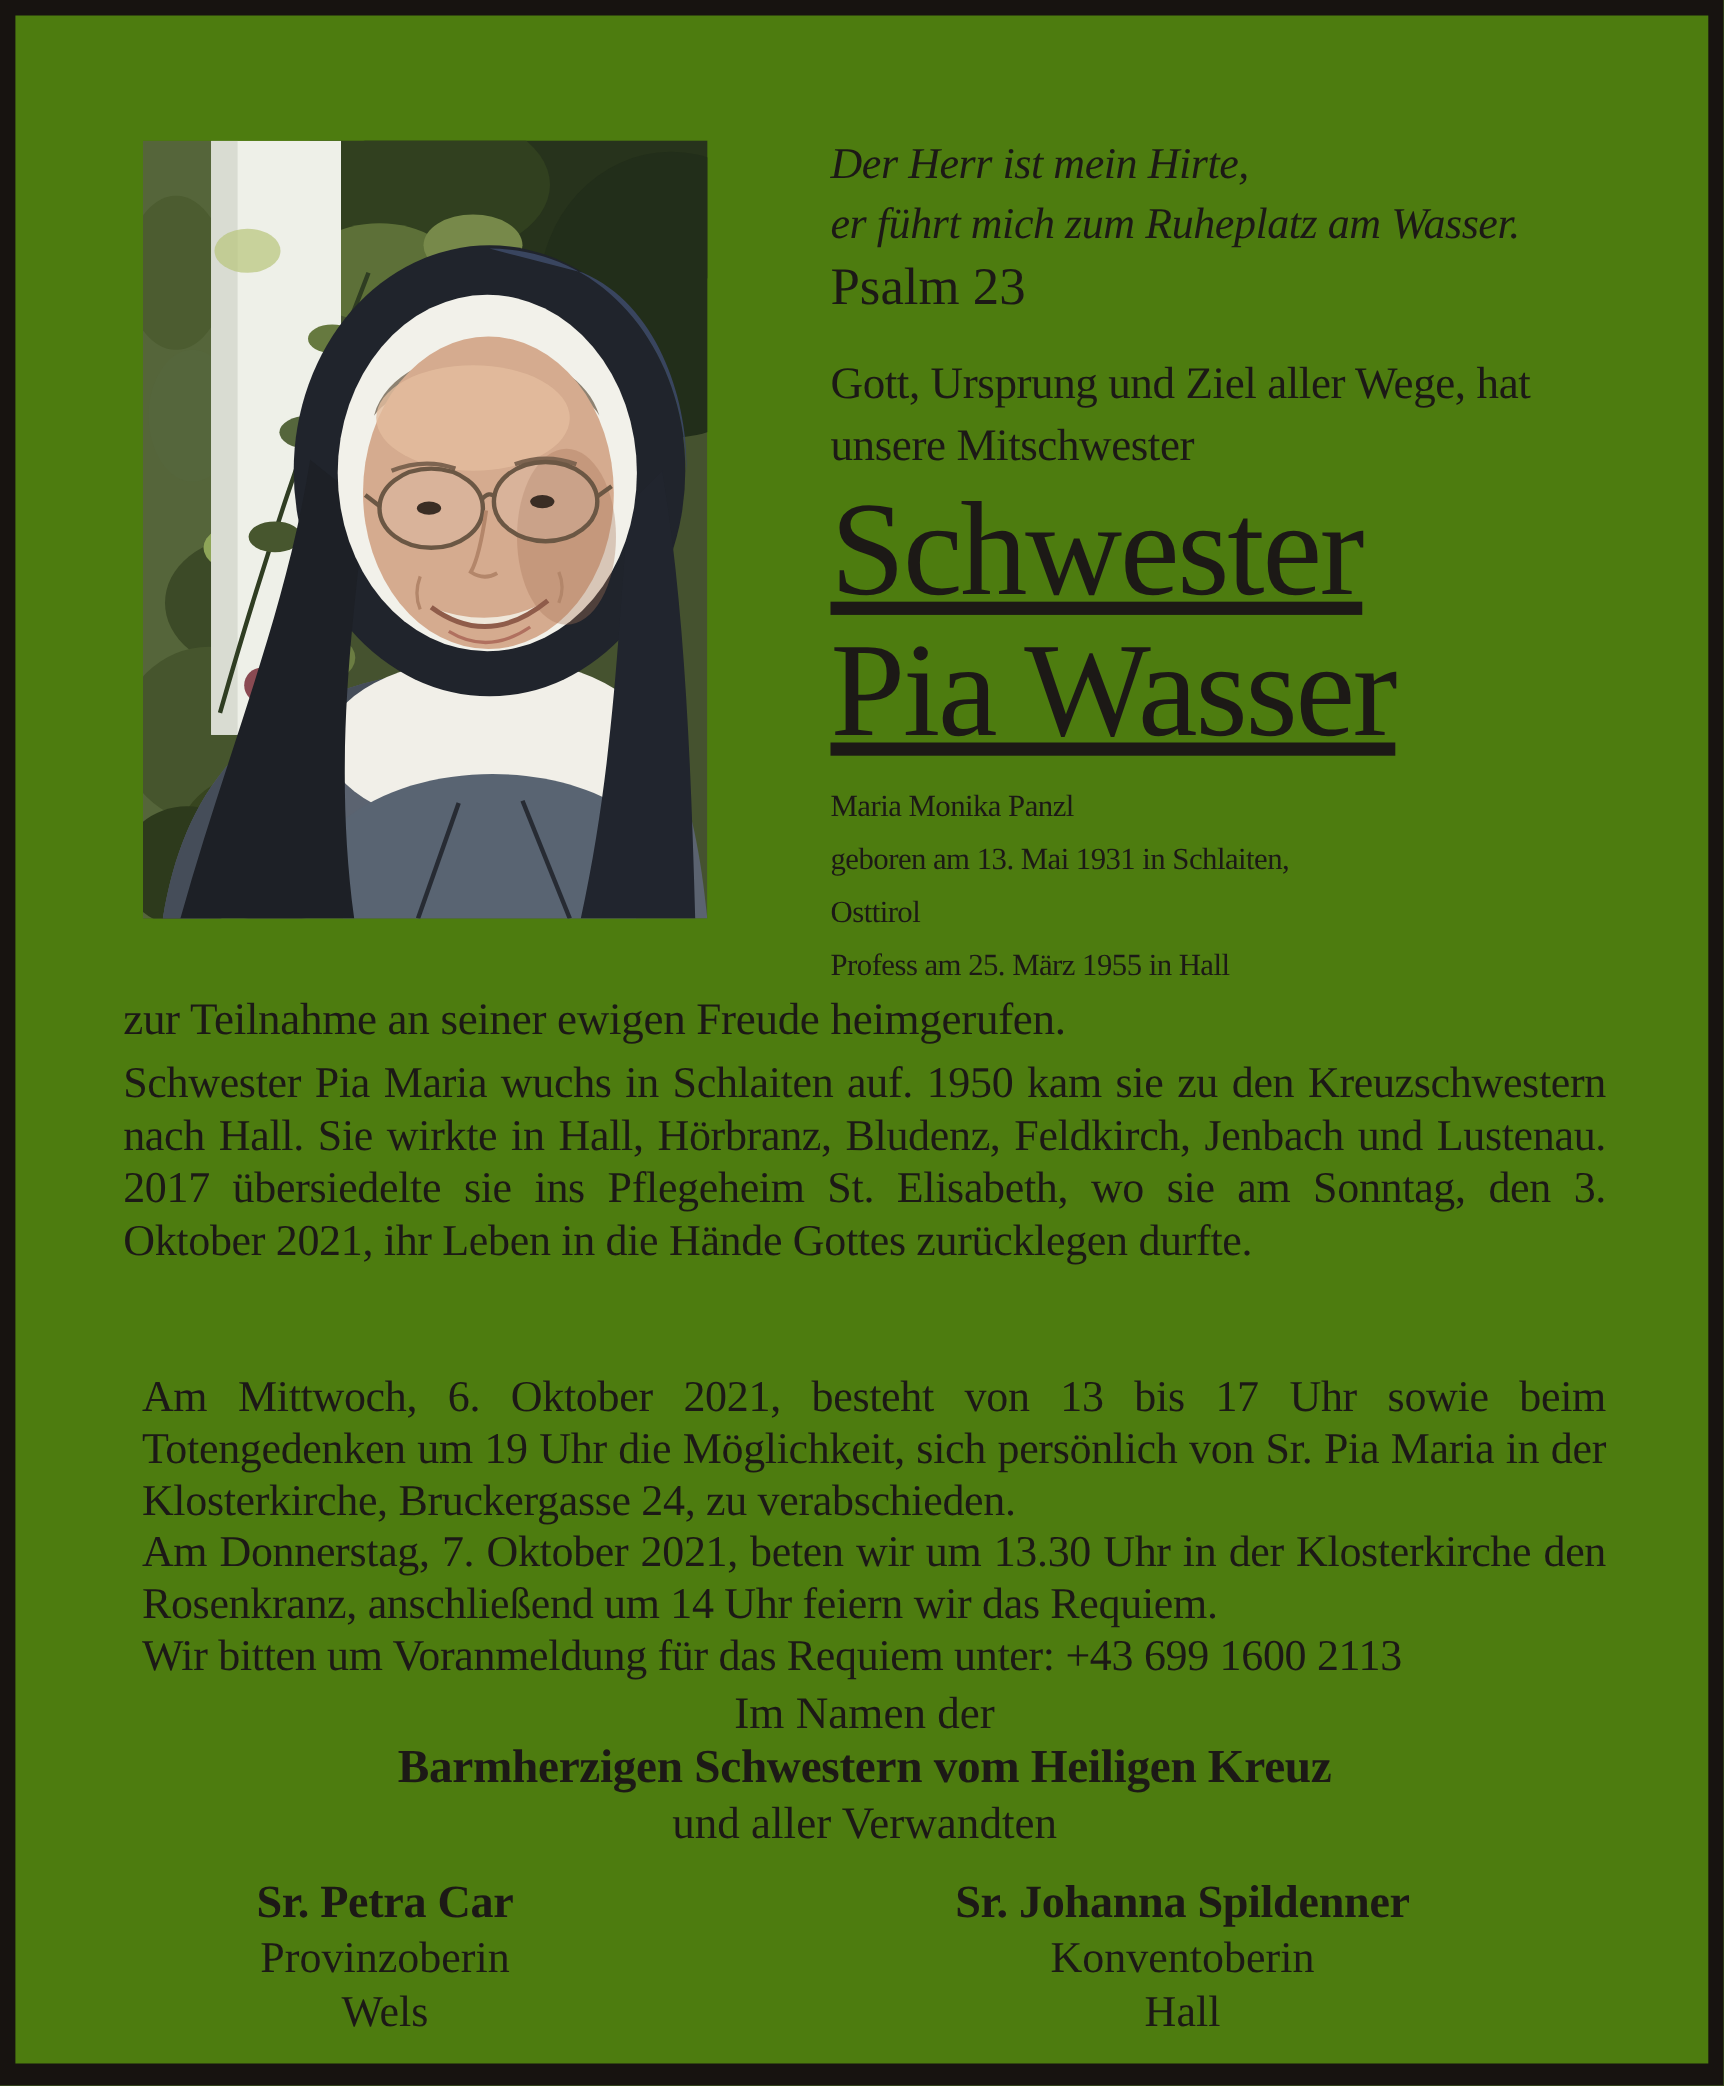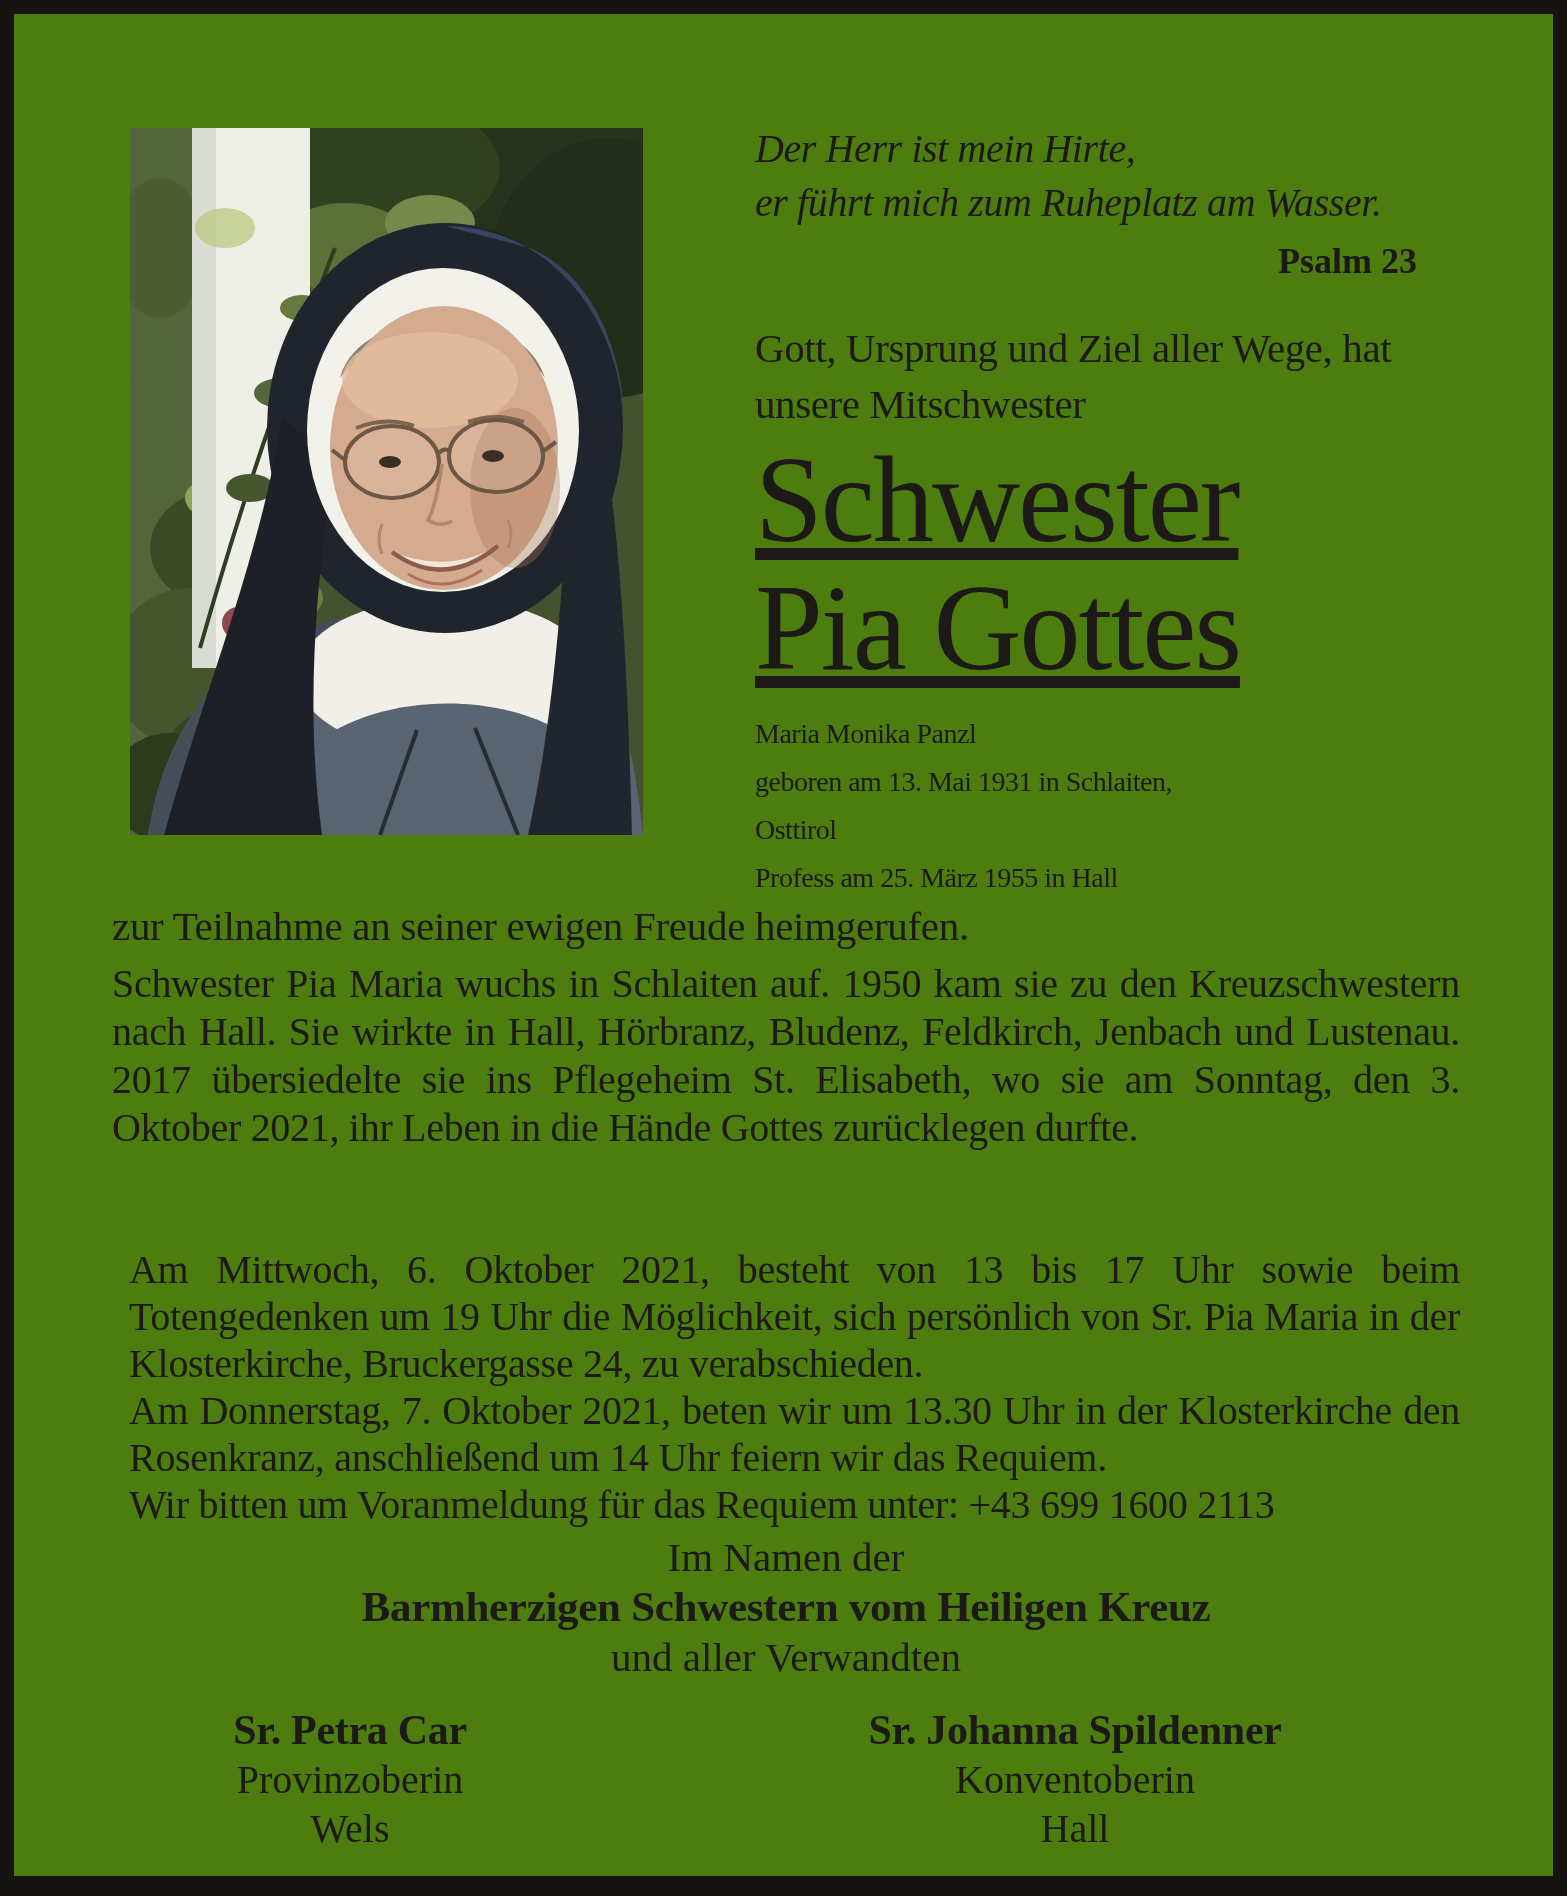--- a/index.html
+++ b/index.html
@@ -26,21 +26,21 @@
   .photo svg{display:block;width:100%;height:100%;}
   
   .right-col{
     position:absolute;left:755px;top:122px;right:100px;z-index:6;
   }
   .quote{
     font-style:italic;font-size:40px;line-height:54px;letter-spacing:-0.4px;
     white-space:nowrap;
   }
   .psalm-src{
-    width:662px;text-align:right;font-size:36px;line-height:46px;margin-top:8px;font-weight:bold;
+    width:662px;text-align:left;font-size:48px;line-height:46px;margin-top:8px;
   }
   .intro{
     margin-top:36px;font-size:41px;line-height:56px;letter-spacing:-0.4px;white-space:nowrap;
   }
   .heading{
     margin-top:4px;font-size:122px;line-height:128px;letter-spacing:-2px;white-space:nowrap;text-decoration:underline;
   }
   .details{
     margin-top:18px;font-weight:normal;font-size:28px;line-height:48px;letter-spacing:-0.5px;white-space:nowrap;
   }
@@ -164,21 +164,21 @@
   <div class="right-col">
     <div class="quote">Der Herr ist mein Hirte,</div>
     <div class="quote">er führt mich zum Ruheplatz am Wasser.</div>
     <div class="psalm-src">Psalm 23</div>
     <div class="intro">
       <div>Gott, Ursprung und Ziel aller Wege, hat</div>
       <div>unsere Mitschwester</div>
     </div>
     <div class="heading">
       <div>Schwester</div>
-      <div>Pia Gottes</div>
+      <div>Pia Wasser</div>
     </div>
     <div class="details">
       <div>Maria Monika Panzl</div>
       <div>geboren am 13. Mai 1931 in Schlaiten,</div>
       <div>Osttirol</div>
       <div>Profess am 25. März 1955 in Hall</div>
     </div>
   </div>
 
   <div class="zur">zur Teilnahme an seiner ewigen Freude heimgerufen.</div>

